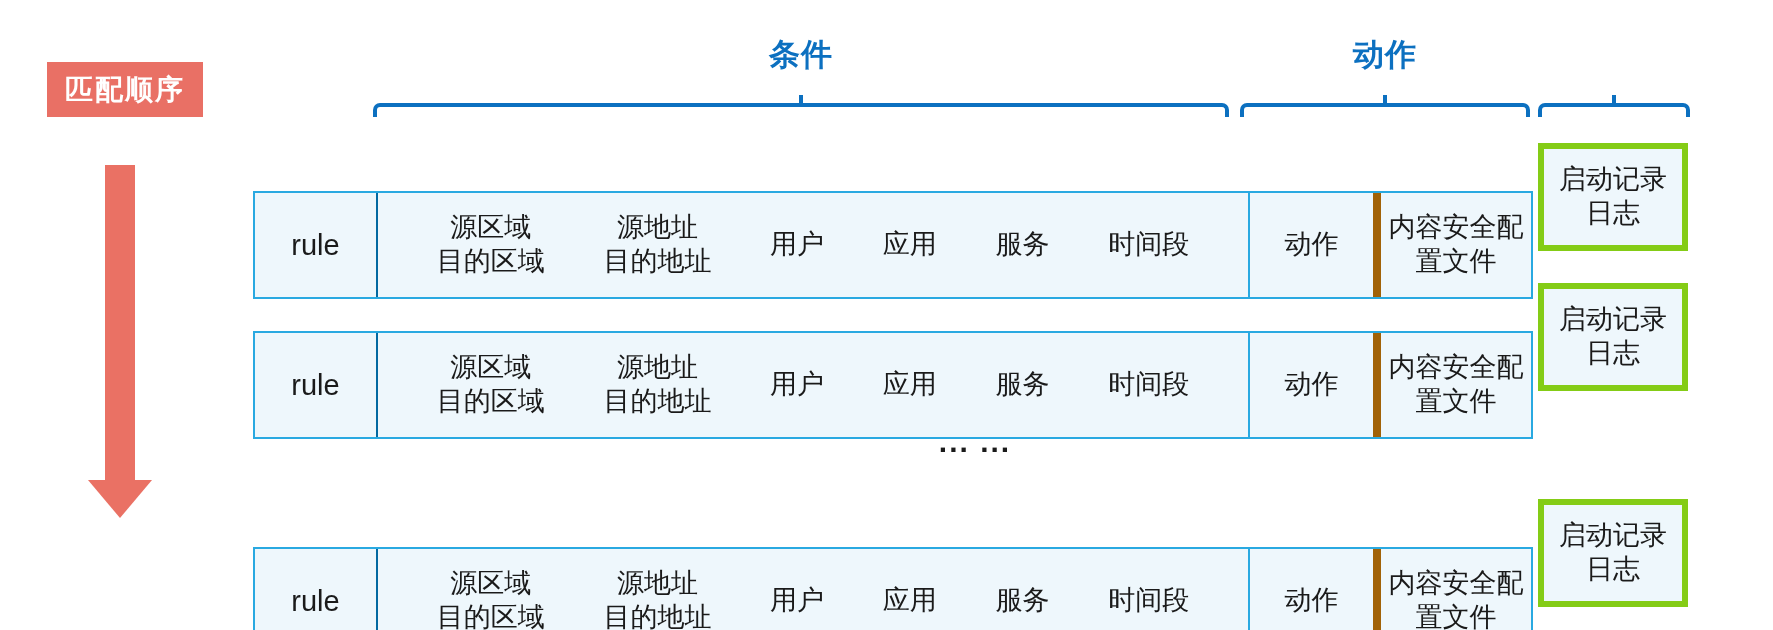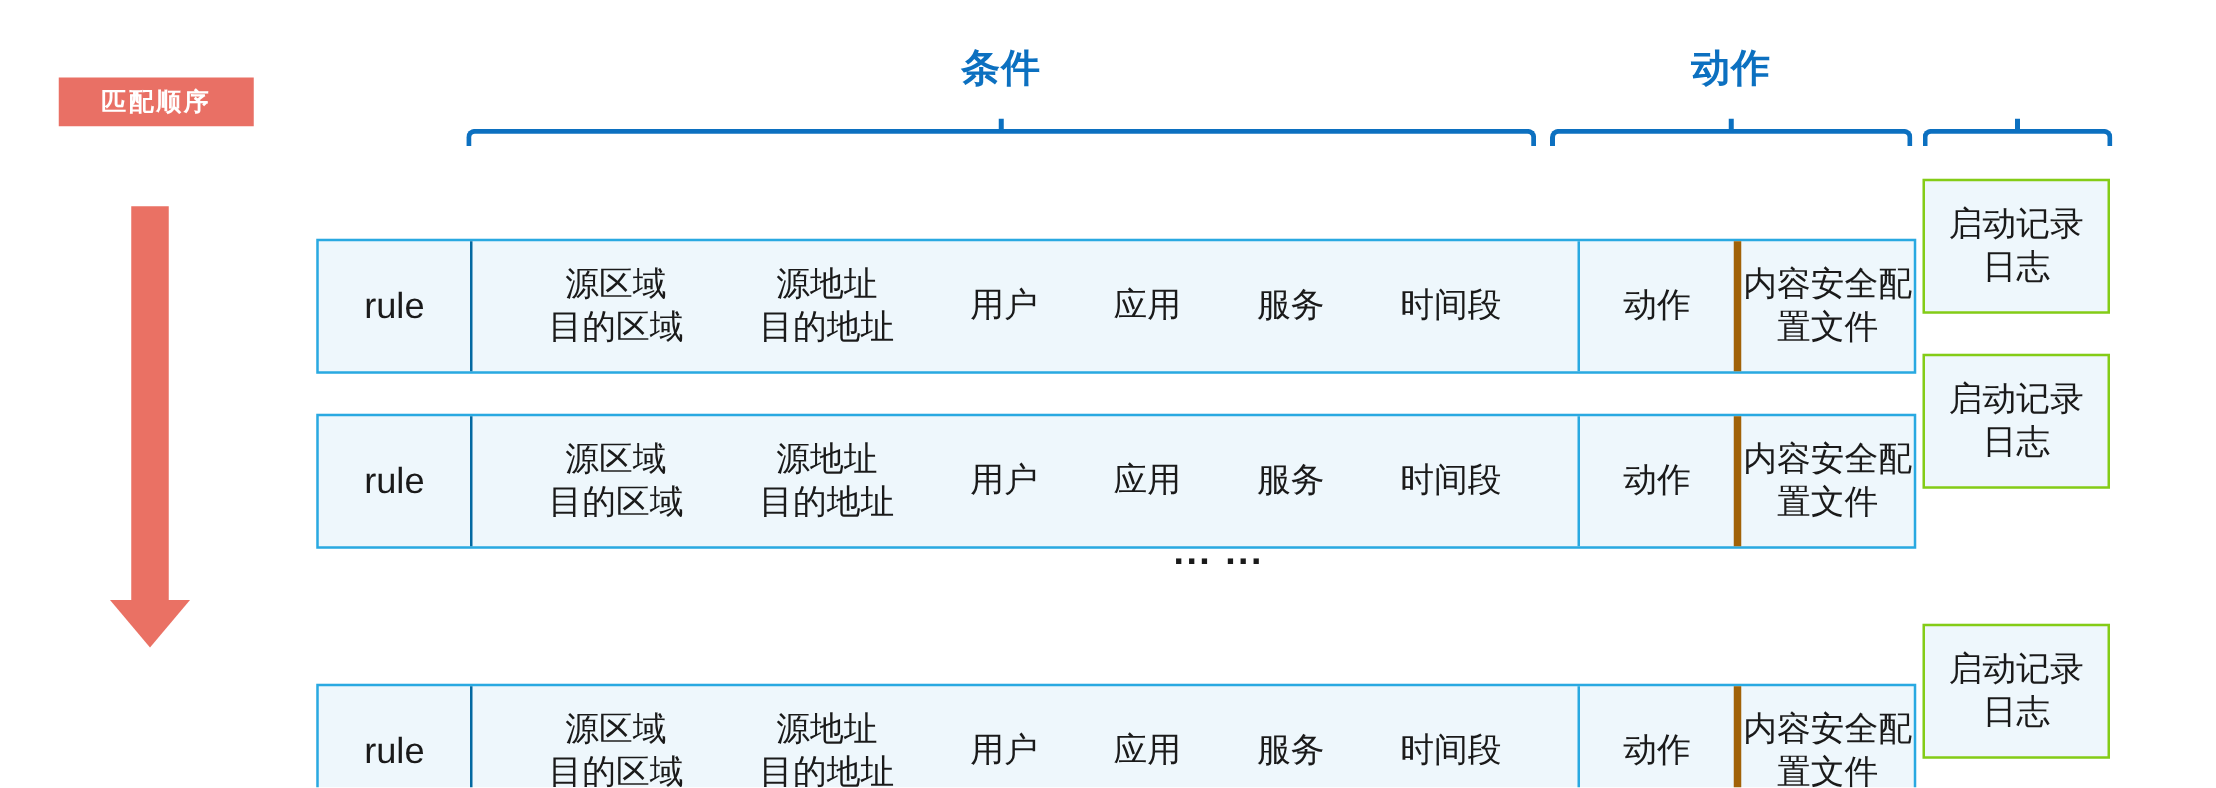--- a/index.html
+++ b/index.html
@@ -13,24 +13,24 @@
     width: 1773px;
     height: 630px;
     background: #ffffff;
     overflow: hidden;
   }
 
   
   .match-label {
     position: absolute;
     left: 47px; top: 62px;
-    width: 156px; height: 39px;
+    width: 156px; height: 55px;
     background: #e97065;
     color: #ffffff;
-    font-size: 20px;
+    font-size: 28px;
     font-weight: bold;
     letter-spacing: 2px;
     display: flex; align-items: center; justify-content: center;
   }
   .arrow-shaft {
     position: absolute;
     left: 105px; top: 165px;
     width: 30px; height: 316px;
     background: #ea7164;
   }
@@ -108,26 +108,26 @@
   .cond-cell   {
     flex: 1;
     border-left: 2px solid #0369a1;
     border-right: 2px solid #29a9e1;
     display: flex;
     justify-content: space-evenly;
     align-items: center;
   }
   .cond-item { white-space: pre-line; text-align: center; }
   .action-cell  { width: 123px; }
-  .profile-cell { width: 144px; border-left: 6px solid #a16207; }
+  .profile-cell { width: 158px; border-left: 8px solid #a16207; }
   .option-box {
     width: 150px;
     height: 108px;
     margin-left: 5px;
-    border: 2px solid #84cc16;
+    border: 6px solid #84cc16;
     background: #eef7fc;
   }
   .row-1 { top: 143px; }
   .row-2 { top: 283px; }
   .row-3 { top: 499px; }
 
   .ellipsis {
     position: absolute;
     left: 900px; top: 425px;
     width: 150px;

